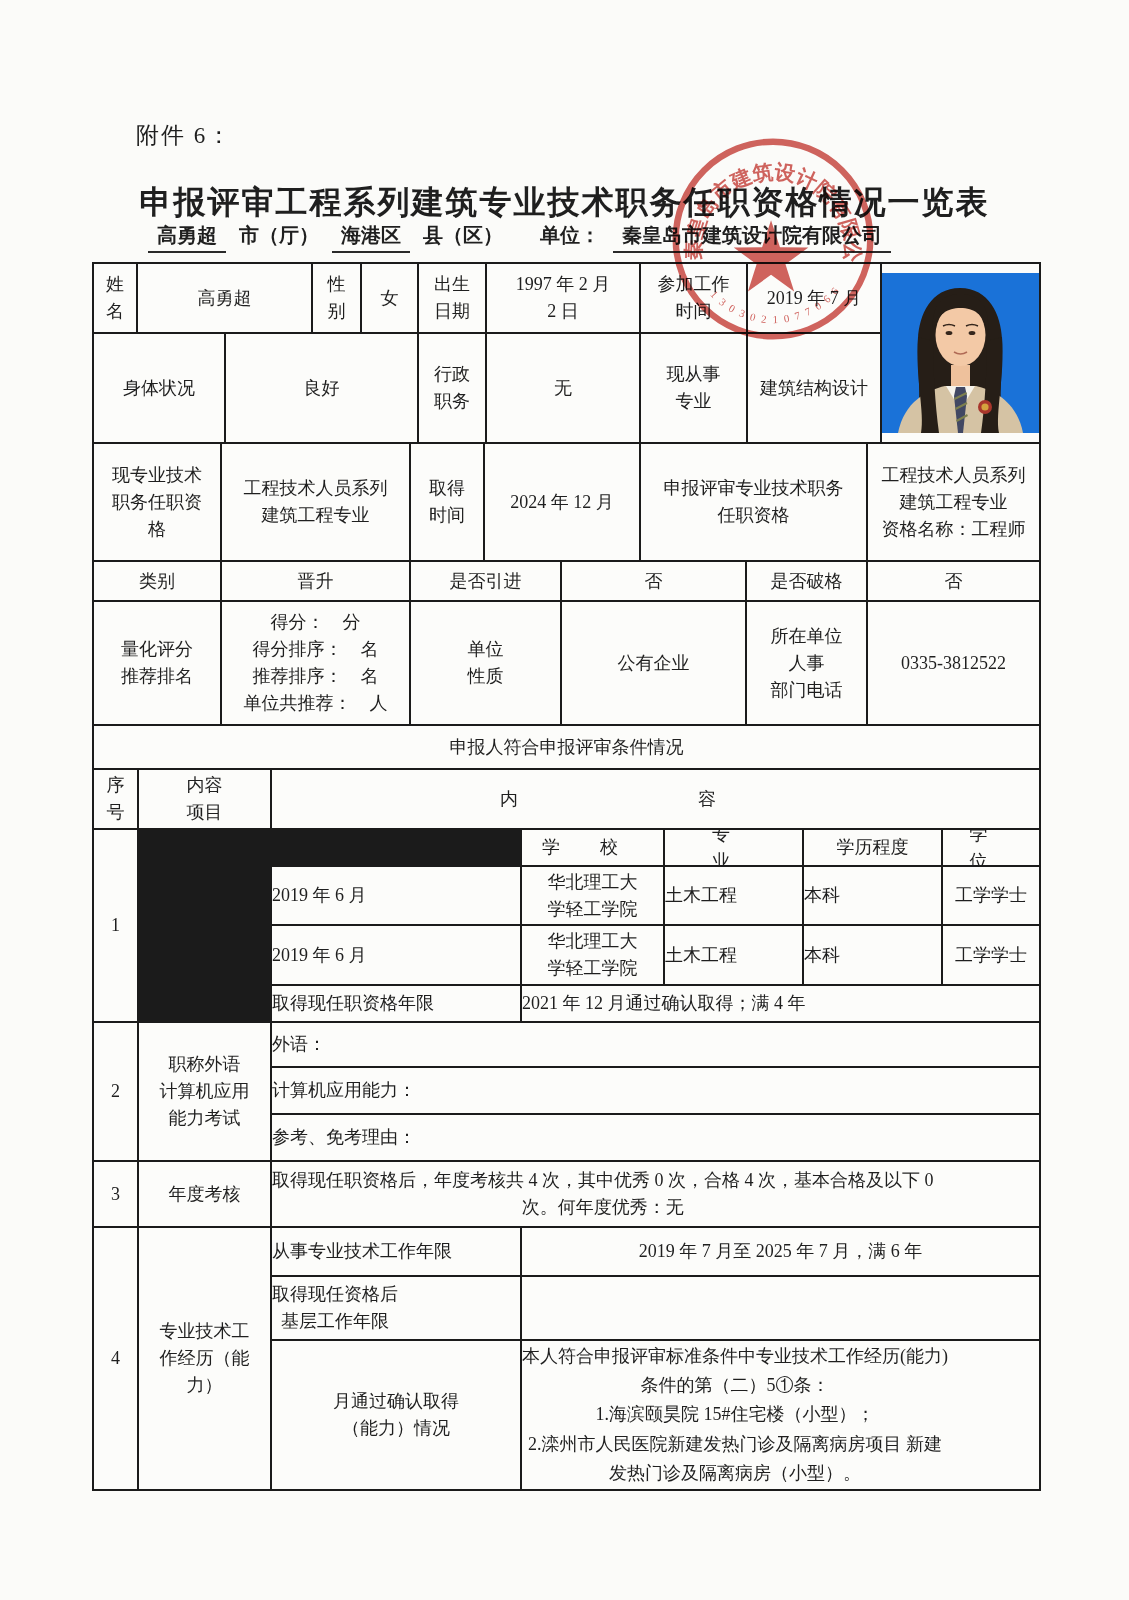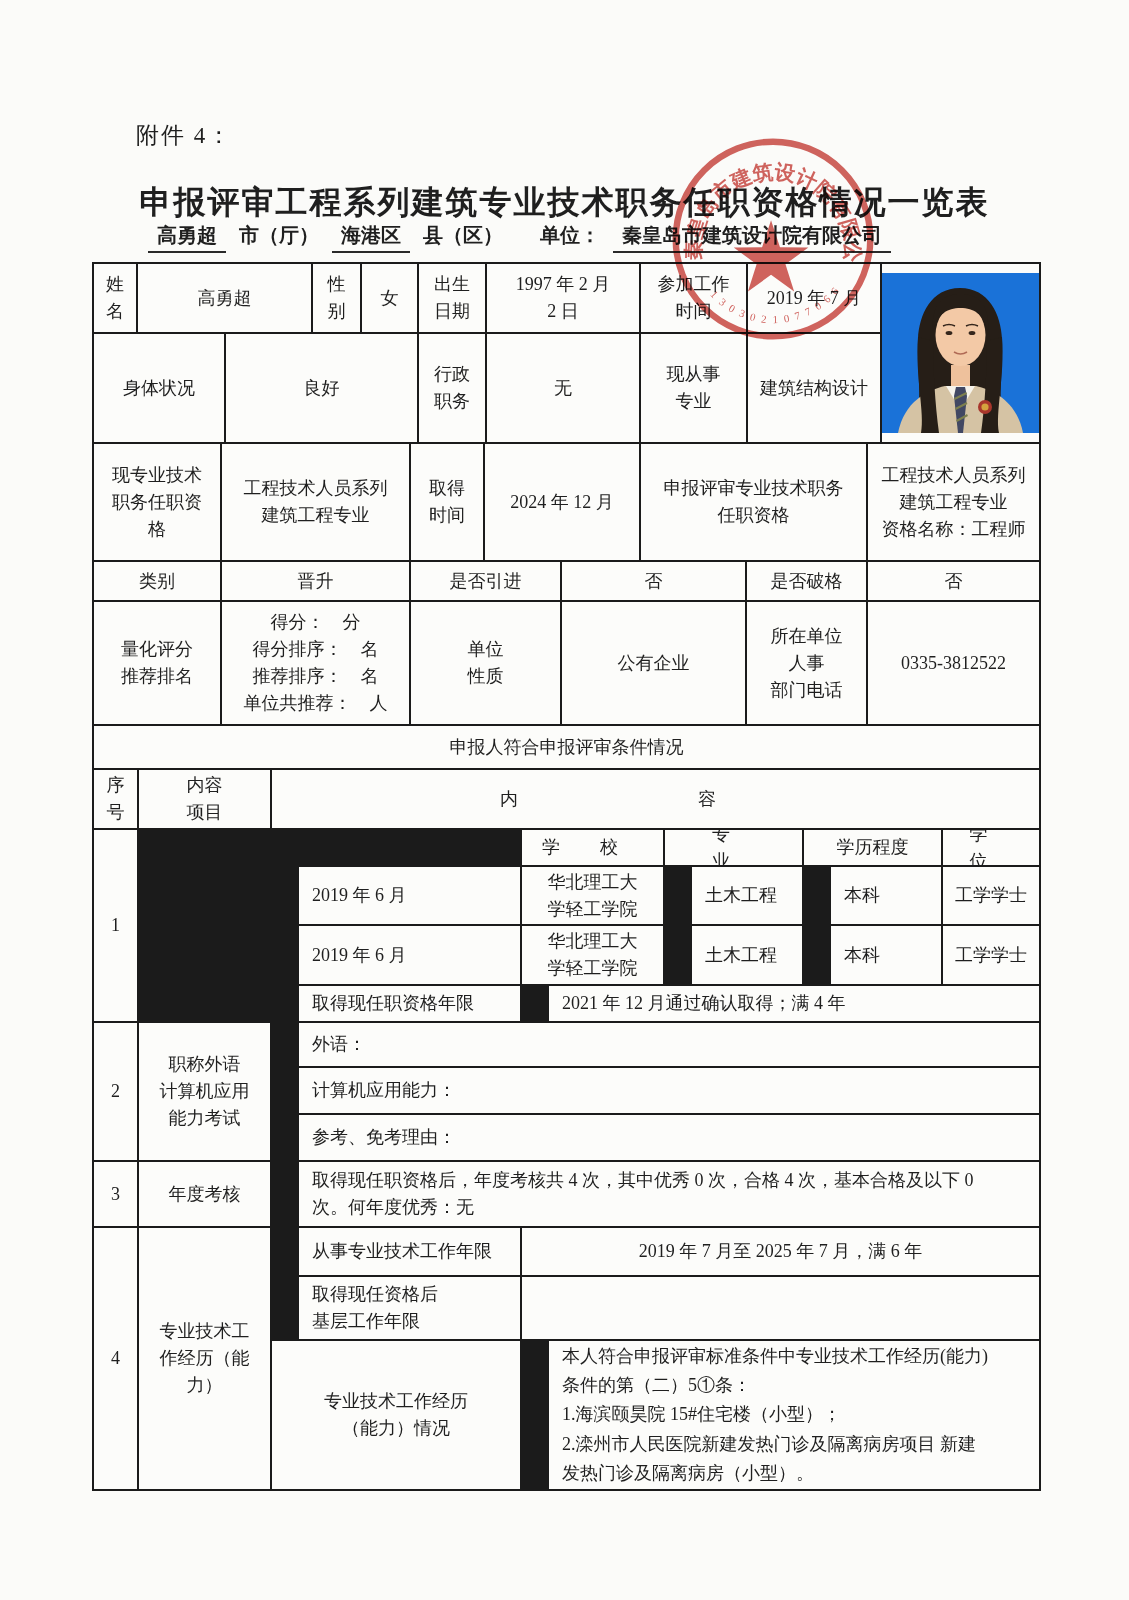--- a/index.html
+++ b/index.html
@@ -25,36 +25,36 @@
           grid-template-rows:68px 108px; }
   .secB { grid-template-columns:126px 187px 72px 75px 77px 104px 119px 1fr;
           grid-template-rows:116px 38px 122px; }
   .secC { grid-template-columns:1fr; grid-template-rows:42px; }
   .secD { grid-template-columns:43px 131px 248px 141px 137px 137px 1fr;
           grid-template-rows:58px 35px 57px 58px 35px 43px 45px 45px 64px 47px 62px 148px; }
 
   .cell { background:#fcfcfa; display:flex; flex-direction:column; align-items:center;
           justify-content:center; text-align:center; white-space:pre-line;
           font-size:18px; line-height:1.5; padding:2px 5px; box-sizing:border-box; overflow:hidden; }
-  .cell.left { align-items:flex-start; text-align:left; padding-left:13px; justify-content:center;margin-left:27px; }
+  .cell.left { align-items:flex-start; text-align:center; padding-left:0; justify-content:center; }
   .cell.big  { line-height:1.62; }
   .spread-wide { letter-spacing:180px; padding-left:90px; }
   .spread2     { letter-spacing:40px;  padding-left:20px; }
   .photo-cell  { padding:8px; justify-content:center; }
   .photo-cell svg { display:block; width:157px; height:160px; }
 
   .stamp { position:absolute; left:660px; top:126px; width:226px; height:226px;
            mix-blend-mode:multiply; opacity:.82; pointer-events:none; }
 </style>
 </head>
 <body>
 
 <div class="page">
 
-  <div class="attach">附件 4：</div>
+  <div class="attach">附件 6：</div>
   <div class="title">申报评审工程系列建筑专业技术职务任职资格情况一览表</div>
 
   <div class="headline">
     <span class="u">高勇超</span>
     <span>市（厅）</span>
     <span class="u">海港区</span>
     <span>县（区）</span>
     <span class="unit-label">单位：</span>
     <span class="u">秦皇岛市建筑设计院有限公司</span>
   </div>
@@ -200,21 +200,21 @@
 
       <div class="cell" style="grid-area:10/1/13/2">4</div>
       <div class="cell left" style="grid-area:10/3">从事专业技术工作年限</div>
       <div class="cell" style="grid-area:10/2/13/3">专业技术工
 作经历（能
 力）</div>
       <div class="cell" style="grid-area:10/4/11/8">2019 年 7 月至 2025 年 7 月，满 6 年</div>
       <div class="cell left" style="grid-area:11/3">取得现任资格后
 基层工作年限</div>
       <div class="cell" style="grid-area:11/4/12/8"></div>
-      <div class="cell" style="grid-area:12/3">专业技术工作经历
+      <div class="cell" style="grid-area:12/3">月通过确认取得
 （能力）情况</div>
       <div class="cell left big" style="grid-area:12/4/13/8">本人符合申报评审标准条件中专业技术工作经历(能力)
 条件的第（二）5①条：
 1.海滨颐昊院 15#住宅楼（小型）；
 2.滦州市人民医院新建发热门诊及隔离病房项目 新建
 发热门诊及隔离病房（小型）。</div>
     </div>
   </div>
 
   <svg class="stamp" viewBox="0 0 230 230">

